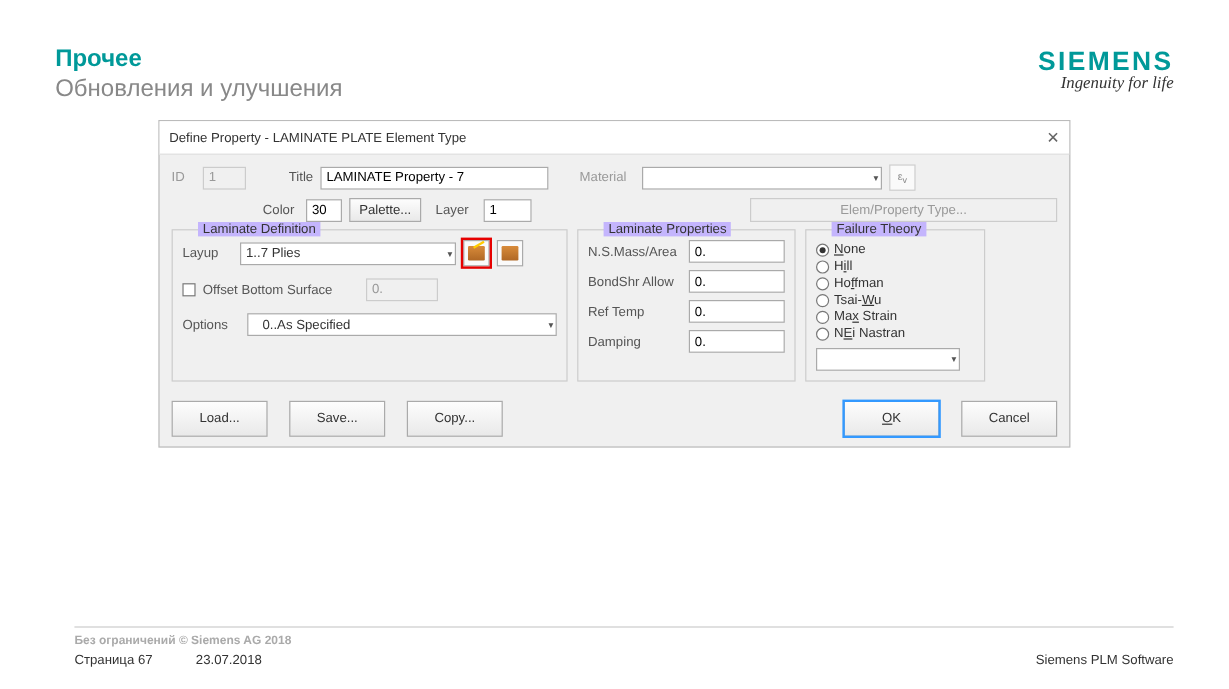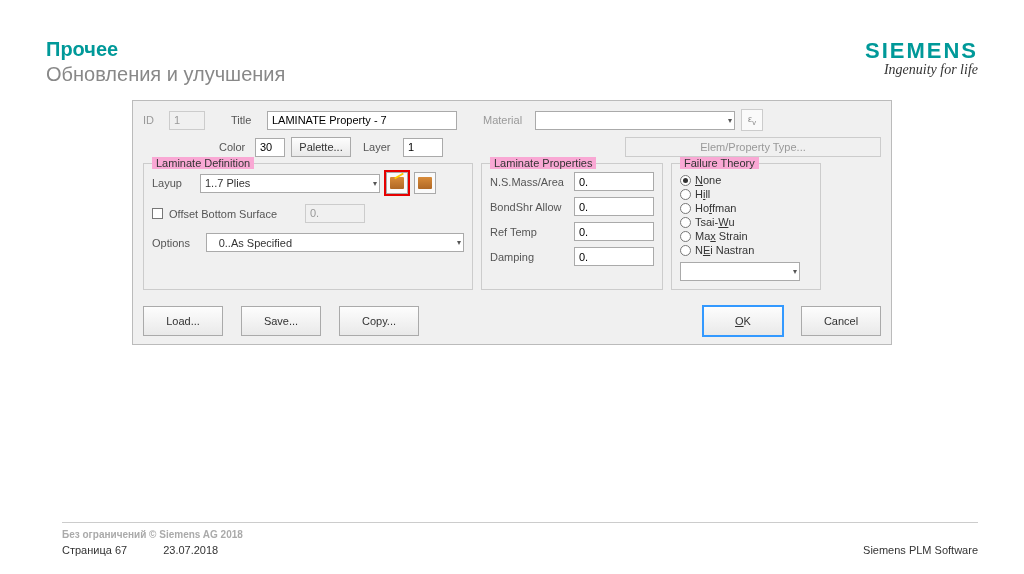--- a/index.html
+++ b/index.html
@@ -66,22 +66,22 @@
   .groups { display: flex; gap: 8px; margin-top: 6px; align-items: stretch; }
   .fieldset {
     border: 1px solid #ccc;
     padding: 8px;
     position: relative;
     background: #f0f0f0;
   }
   .legend {
     position: absolute;
     top: -7px;
-    left: 8px;
-    background: #f9a8d4;
+    left: 21px;
+    background: #c4b5fd;
     padding: 0 4px;
     font-size: 11px;
     color: #333;
   }
   .combo {
     background: #fff;
     border: 1px solid #aaa;
     height: 19px;
     display: inline-flex;
     align-items: center;
@@ -128,27 +128,31 @@
     </div>
     <div class="logo-block">
       <div class="logo-text">SIEMENS</div>
       <div class="logo-tagline">Ingenuity for life</div>
     </div>
   </div>
 
 
   <div class="dialog-wrap">
     <div class="dialog">
+      <div class="dlg-title">
+        <span>Define Property - LAMINATE PLATE Element Type</span>
+        <span class="dlg-close">✕</span>
+      </div>
       <div class="dlg-body">
 
         <div class="row">
           <span class="lbl lbl-dis" style="width:20px;">ID</span>
           <span class="field field-dis" style="width:36px;">1</span>
           <span style="width:14px;"></span>
-          <span class="lbl" style="width:30px;">Title</span>
+          <span class="lbl" style="width:30px;text-align:right;">Title</span>
           <input class="field" style="width: 190px;" value="LAMINATE Property - 7">
           <span style="width:14px;"></span>
           <span class="lbl lbl-dis" style="width:46px;">Material</span>
           <div class="combo field-dis" style="width:200px;">
             <span></span>
               <span class="combo-caret">▾</span>
           </div>
           <span class="icon-btn" style="border-color:#ccc;">
             <span style="font-size:9px;color:#888;">ε<sub>v</sub></span>
           </span>

